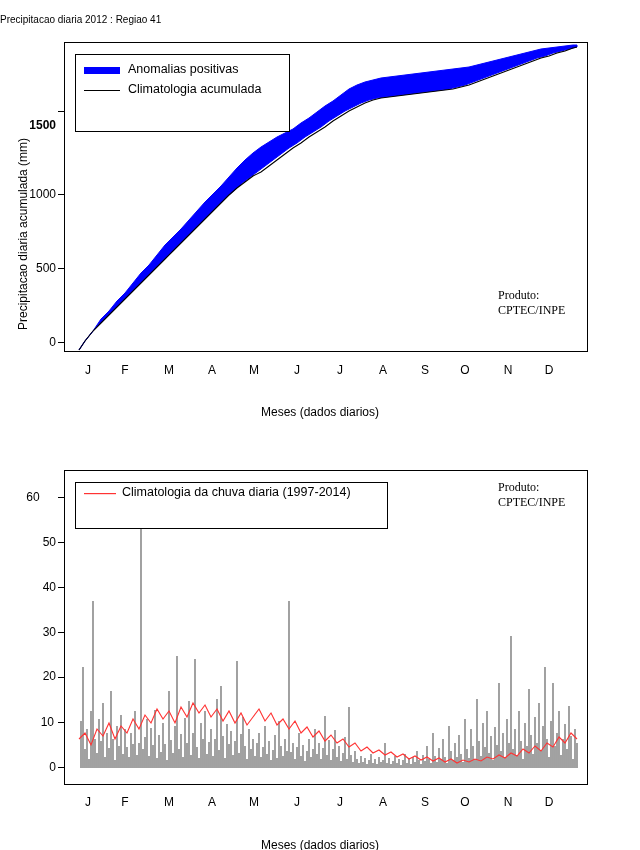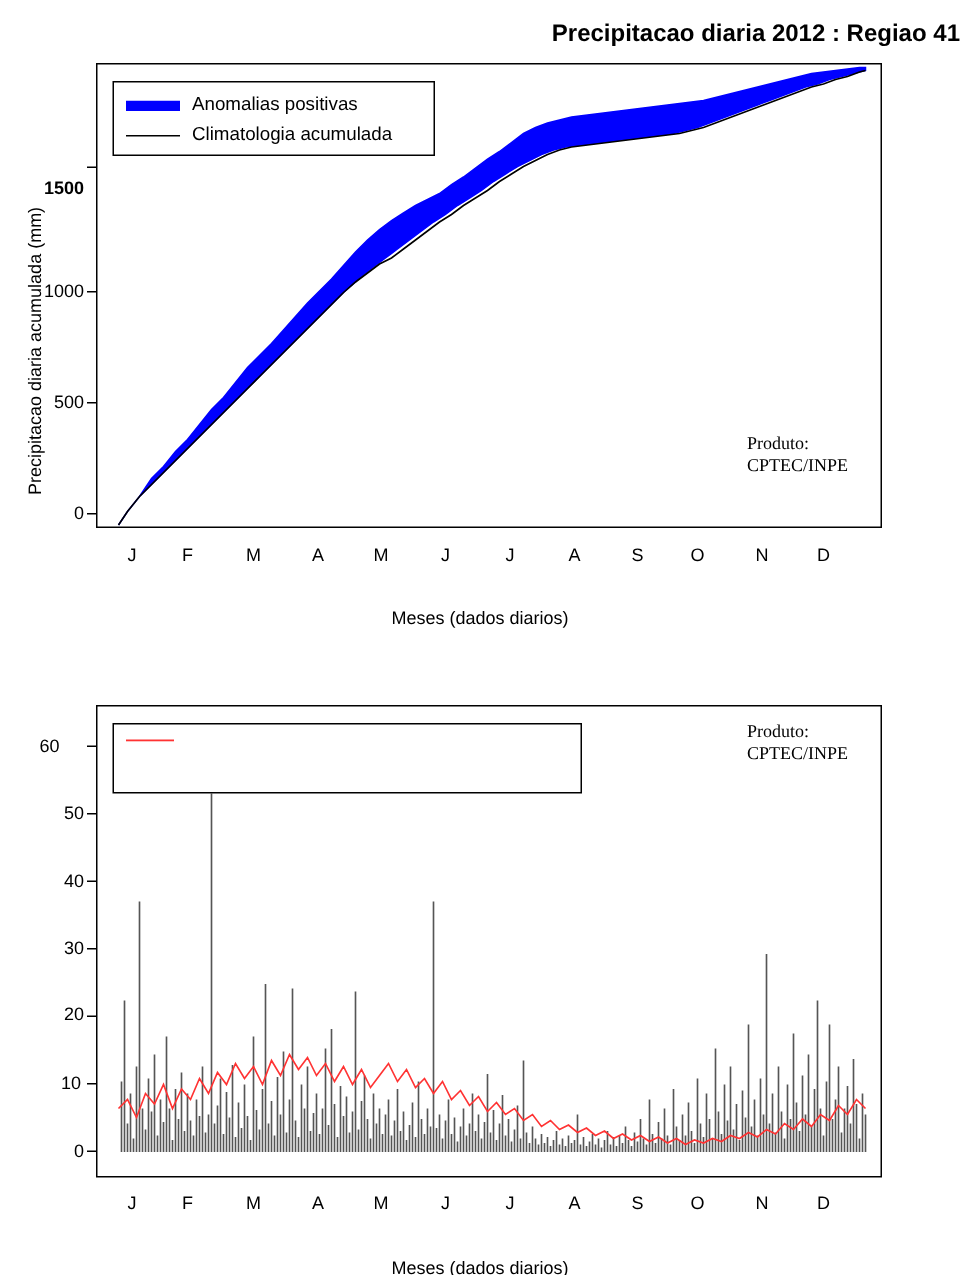--- a/index.html
+++ b/index.html
@@ -19,23 +19,23 @@
     position: absolute;
     left: 0;
     width: 640px;
   }
   #panel-top { top: 0; height: 430px; }
   #panel-bottom { top: 430px; height: 420px; }
 
   .chart-title {
     position: absolute;
     width: 100%;
-    text-align: right;
-    font-size: 16px;
-    font-weight: bold;
+    text-align: left;
+    font-size: 10px;
+    font-weight: normal;
     top: 14px;
     left: 0;
   }
   .axis-label-x {
     position: absolute;
     width: 100%;
     text-align: center;
     font-size: 12px;
   }
   .axis-label-y {
@@ -134,21 +134,21 @@
   <div class="plotbox" style="left:64px; top:42px; width:524px; height:310px;">
     <svg width="522" height="308" viewBox="0 0 522 308">
 
       <path fill="#0000FF" stroke="#0000FF" stroke-width="1" d="M14,307 L20,298 L28,288 L36,276 L44,268 L52,258 L60,250 L68,240 L76,230 L84,222 L92,212 L100,202 L108,194 L116,186 L124,177 L132,168 L140,159 L148,151 L156,143 L164,134 L172,125 L180,117 L188,110 L196,104 L204,99 L212,94 L220,90 L228,86 L236,80 L244,75 L252,69 L260,63 L268,58 L276,52 L284,46 L292,42 L300,39 L308,37 L316,35 L324,34 L332,33 L340,32 L348,31 L356,30 L364,29 L372,28 L380,27 L388,26 L396,25 L404,24 L412,22 L420,20 L428,18 L436,16 L444,14 L452,12 L460,10 L468,8 L476,6 L484,5 L492,4 L500,3 L508,2 L512,2
            L512,4 L504,6 L496,8 L488,10 L480,13 L472,15 L464,18 L456,21 L448,24 L440,27 L432,30 L424,33 L416,36 L408,39 L400,42 L392,44 L384,46 L376,47 L368,48 L360,49 L352,50 L344,51 L336,52 L328,53 L320,54 L312,55 L304,57 L296,60 L288,64 L280,68 L272,73 L264,78 L256,84 L248,89 L240,94 L232,100 L224,105 L216,111 L208,117 L200,123 L192,129 L184,135 L176,141 L172,145 L164,152 L156,160 L148,168 L140,176 L132,184 L124,192 L116,200 L108,208 L100,216 L92,224 L84,232 L76,240 L68,248 L60,256 L52,264 L44,272 L36,280 L28,288 L20,298 L14,307 Z"></path>
 
       <path fill="none" stroke="#000000" stroke-width="1.1" d="M14,307 L20,298 L28,288 L36,280 L44,272 L52,264 L60,256 L68,248 L76,240 L84,232 L92,224 L100,216 L108,208 L116,200 L124,192 L132,184 L140,176 L148,168 L156,160 L164,152 L172,145 L180,139 L188,133 L196,129 L204,123 L212,117 L220,111 L228,105 L236,100 L244,94 L252,89 L260,84 L268,78 L276,73 L284,68 L292,64 L300,60 L308,57 L316,55 L324,54 L332,53 L340,52 L348,51 L356,50 L364,49 L372,48 L380,47 L388,46 L396,44 L404,42 L412,39 L420,36 L428,33 L436,30 L444,27 L452,24 L460,21 L468,18 L476,15 L484,13 L492,10 L500,8 L508,5 L512,4"></path>
     </svg>
   </div>
 
-  <div class="legend-box" style="left:75px; top:54px; width:215px; height:50px;">
+  <div class="legend-box" style="left:75px; top:54px; width:215px; height:78px;">
     <div class="legend-row" style="margin-top:5px;">
       <span class="legend-swatch" style="top:7px;">
         <svg width="36" height="7">
             <rect x="0" y="0" width="36" height="7" fill="#0000FF"></rect>
           </svg>
       </span>
       <span class="legend-text">Anomalias positivas</span>
     </div>
     <div class="legend-row">
       <span class="legend-swatch" style="top:9px;">
@@ -455,18 +455,19 @@
     </svg>
   </div>
 
   <div class="legend-box thin" style="left:75px; top:52px; width:313px; height:47px;">
     <div class="legend-row">
       <span class="legend-swatch" style="top:9px;">
         <svg width="32" height="3">
             <rect x="0" y="1" width="32" height="1.2" fill="#FF3333"></rect>
           </svg>
       </span>
+      <span class="legend-text">Climatologia da chuva diaria (1997-2014)</span>
     </div>
   </div>
 
   <div class="produto" style="left:498px; top:50px; text-align:left;">Produto:
 CPTEC/INPE</div>
 </div>
 
 </body></html>

